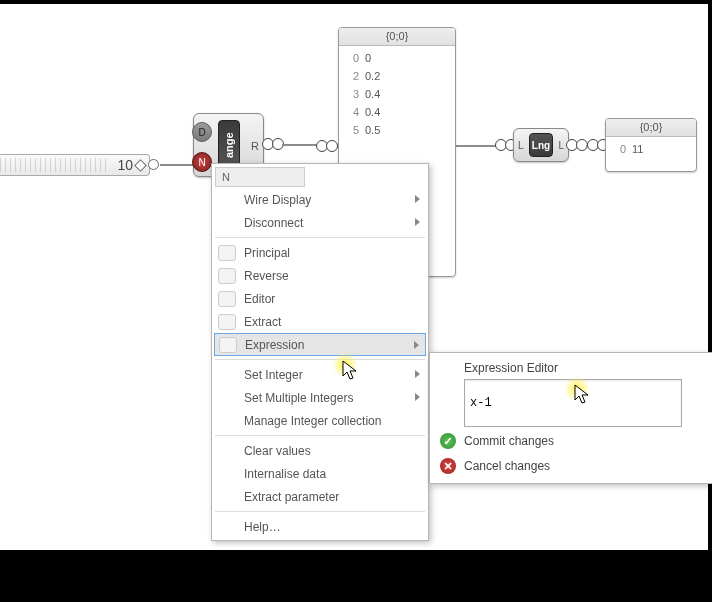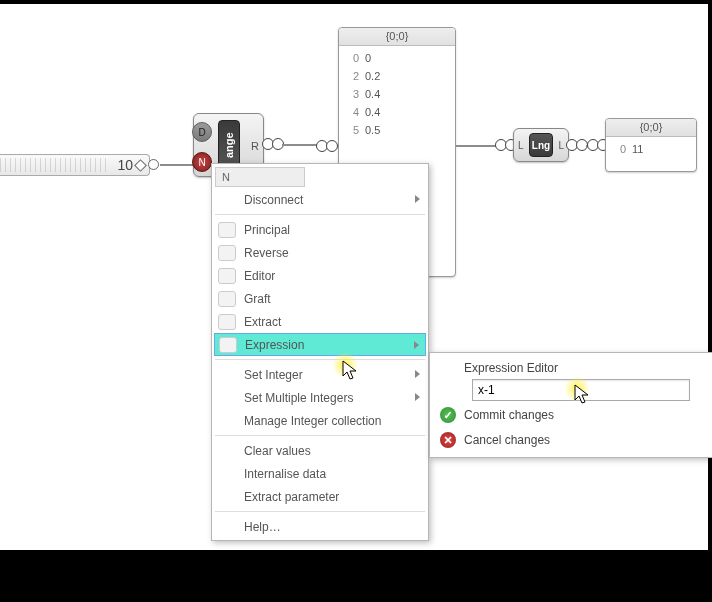--- a/index.html
+++ b/index.html
@@ -44,27 +44,27 @@
   .p2r{position:absolute;width:12px;height:12px;border:1.5px solid #444;border-radius:50%;background:#fff}
   .p2a{left:587px;top:139px}.p2b{left:597px;top:139px}
 
   
   .ctx{position:absolute;left:211px;top:163px;width:218px;background:#fff;border:1px solid #b6b6b6;box-shadow:2px 2px 6px rgba(0,0,0,.25);font-size:12px;color:#555;padding:2px}
   .ctx-title{background:#eee;border:1px solid #ccc;padding:3px 6px;margin:1px;font-size:11px;color:#666;width:90px}
   .ctx hr{border:none;border-top:1px solid #ddd;margin:3px 1px}
   .ctx-row{display:flex;align-items:center;height:23px;padding:0 4px;position:relative}
   .ctx-row .ic{width:18px;height:16px;margin-right:8px;border:1px solid #ccc;border-radius:3px;background:#f3f3f3;position:relative}
   .ctx-row .ic.none{border:none;background:none}
-  .ctx-row.hi{border:1px solid #6aa8e8;background:#5eead4}
+  .ctx-row.hi{border:1px solid #6aa8e8;background:#e5e5e5}
   .arrow-r{position:absolute;right:6px;top:7px;width:0;height:0;border-top:4px solid transparent;border-bottom:4px solid transparent;border-left:5px solid #888}
 
   
   .sub{position:absolute;left:429px;top:352px;width:284px;border:1px solid #b6b6b6;background:#fff;box-shadow:2px 2px 6px rgba(0,0,0,.25);padding:6px;font-size:12px;color:#444}
   .sub .hdr{margin:2px 2px 4px 28px}
-  .sub input{width:218px;margin-left:36px;border:1px solid #aaa;padding:3px 5px;font-size:12px;font-family:Liberation Sans, sans-serif;outline:none;box-shadow:inset 0 1px 2px rgba(0,0,0,.1)}
+  .sub input{width:218px;margin-left:28px;border:1px solid #aaa;padding:16px 5px;font-size:12px;font-family:Liberation Mono, monospace;outline:none;box-shadow:inset 0 1px 2px rgba(0,0,0,.1)}
   .sub-row{display:flex;align-items:center;height:22px;margin-top:3px}
   .sub-row .circ{width:16px;height:16px;border-radius:50%;margin:0 8px 0 4px;display:flex;align-items:center;justify-content:center;color:#fff;font-size:11px;font-weight:bold}
   .ok{background:radial-gradient(#5bc25b,#2e8f2e)}
   .no{background:radial-gradient(#d94a4a,#9e2020)}
 
   
   .hl{position:absolute;width:26px;height:26px;border-radius:50%;background:radial-gradient(rgba(255,240,60,.95),rgba(255,240,60,0) 70%)}
   .cursor{position:absolute;width:16px;height:22px;pointer-events:none}
   .cursor svg{width:100%;height:100%}
 
@@ -140,39 +140,40 @@
   <div class="panel-head">{0;0}</div>
   <div class="panel-body">
     <div><span>0</span><span>11</span></div>
   </div>
 </div>
 
 <div class="ctx">
   <div class="ctx-title">N</div>
   <div class="ctx-row">
       <span class="ic none"></span>
+      <span>Wire Display</span>
+      <span class="arrow-r"></span>
+    </div>
+  <div class="ctx-row">
+      <span class="ic none"></span>
       <span>Disconnect</span>
       <span class="arrow-r"></span>
     </div>
   <hr>
   <div class="ctx-row">
       <span class="ic"></span>
       <span>Principal</span>
     </div>
   <div class="ctx-row">
       <span class="ic"></span>
       <span>Reverse</span>
     </div>
   <div class="ctx-row">
       <span class="ic"></span>
       <span>Editor</span>
-    </div>
-  <div class="ctx-row">
-      <span class="ic"></span>
-      <span>Graft</span>
     </div>
   <div class="ctx-row">
       <span class="ic"></span>
       <span>Extract</span>
     </div>
   <div class="ctx-row hi">
       <span class="ic"></span>
       <span>Expression</span>
       <span class="arrow-r"></span>
     </div>

